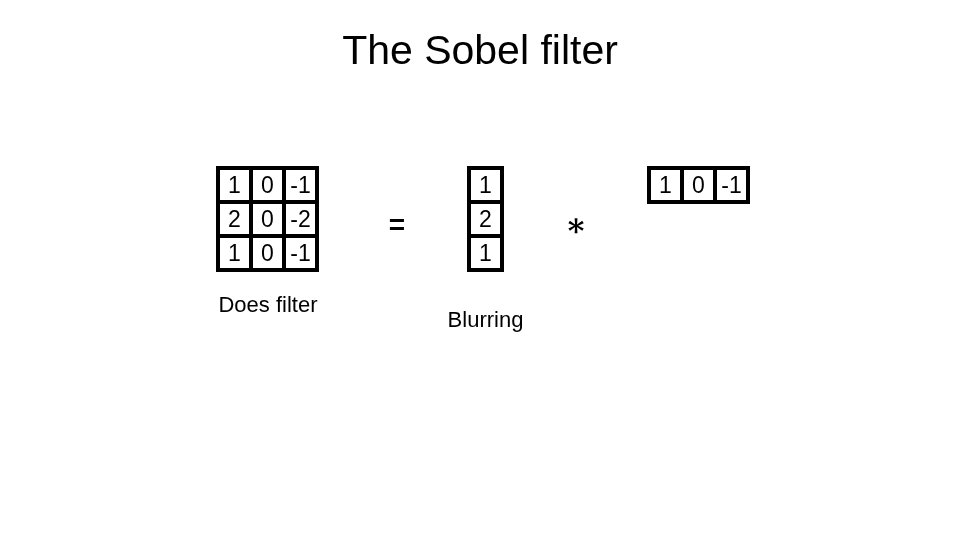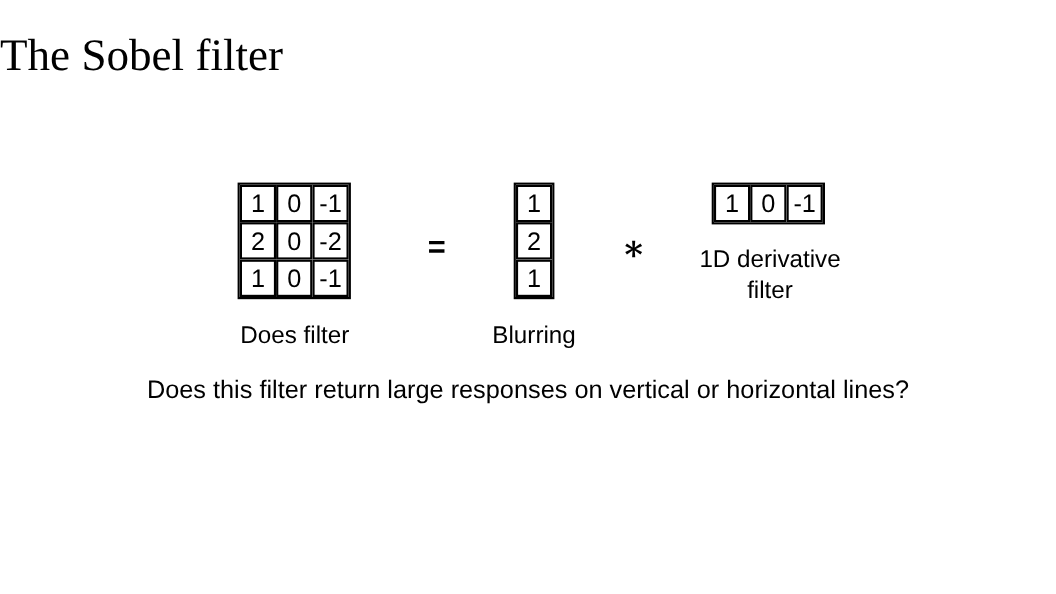--- a/index.html
+++ b/index.html
@@ -17,25 +17,25 @@
     width: 960px;
     height: 540px;
     background: #ffffff;
   }
   .title {
     position: absolute;
     top: 26px;
     left: 0;
     width: 100%;
     margin: 0;
+    text-align: center;
     font-size: 41px;
     font-weight: 300;
     line-height: 48px;
     color: #000000;
-    font-family: Liberation Serif, serif;
   }
   .matrix {
     position: absolute;
     display: grid;
     border: 2px solid #000000;
     background: #ffffff;
   }
   .matrix-3x3 { grid-template-columns: repeat(3, 33px); }
   .matrix-col { grid-template-columns: 33px; }
   .matrix-row { grid-template-columns: repeat(3, 33px); }
@@ -111,26 +111,24 @@
   </div>
   <div class="mat-label" style="left:206px; top:291px; width:124px;">Does filter</div>
 
   <div class="op op-equals" style="left:377px; top:203px;">=</div>
 
   <div class="matrix matrix-col" style="left:467px; top:166px;">
     <div class="cell">1</div>
     <div class="cell">2</div>
     <div class="cell">1</div>
   </div>
-  <div class="mat-label" style="left:425px; top:291px; width:121px;">Blurring</div>
+  <div class="mat-label" style="left:425px; top:306px; width:121px;">Blurring</div>
 
   <div class="op op-conv" style="left:556px; top:203px;">∗</div>
 
   <div class="matrix matrix-row" style="left:647px; top:166px;">
     <div class="cell">1</div>
     <div class="cell">0</div>
     <div class="cell">-1</div>
   </div>
-  <div class="mat-label" style="left:620px; top:222px; width:160px;">1D derivative filter</div>
 
-  <div class="question">Does this filter return large responses on vertical or horizontal lines?</div>
 
 </div>
 
 </body></html>

